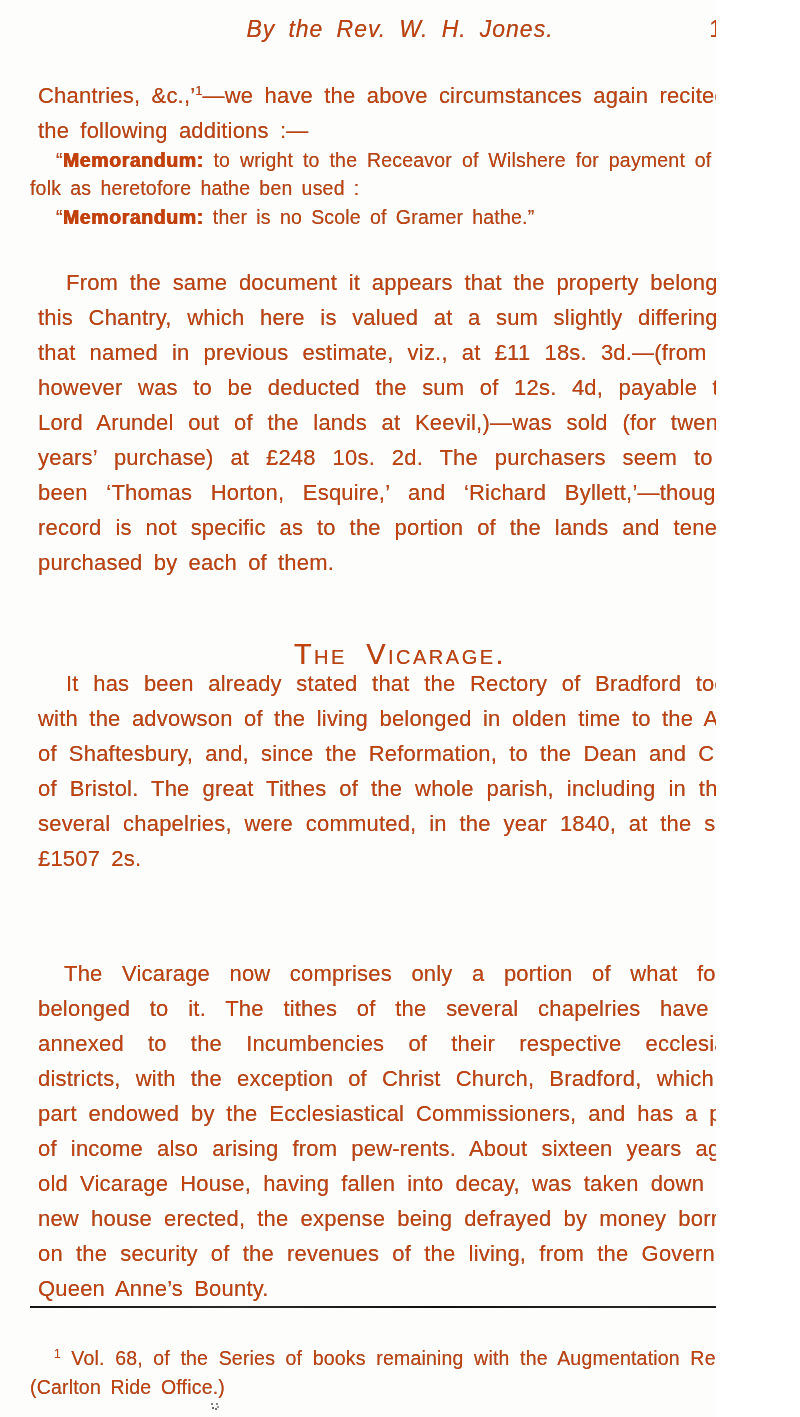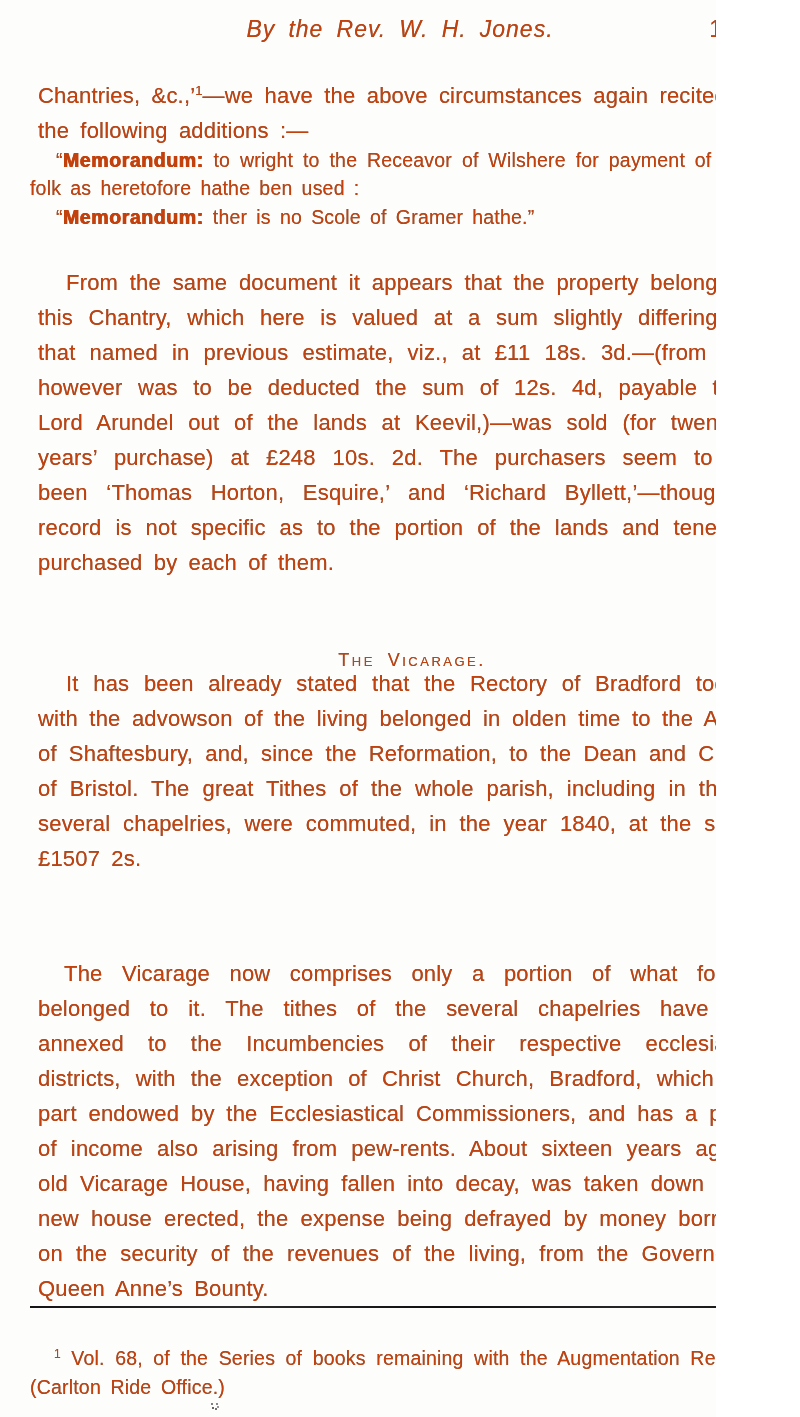--- a/index.html
+++ b/index.html
@@ -71,23 +71,23 @@
   .memo-2 { top: 203px; }
   .blackletter {
     font-weight: bold;
     letter-spacing: 0.6px;
     text-shadow: 0.7px 0 0 currentColor, 0 0 0.6px currentColor;
   }
 
   
   .section-heading {
     top: 638px;
-    margin: 12px;
+    margin: 0;
     text-align: center;
-    font-size: 18px;
+    font-size: 29px;
     font-weight: normal;
     font-variant: small-caps;
     letter-spacing: 2.5px;
     word-spacing: 0.3em;
   }
 
   
   .footnote-rule {
     top: 1306px;
     height: 2px;

